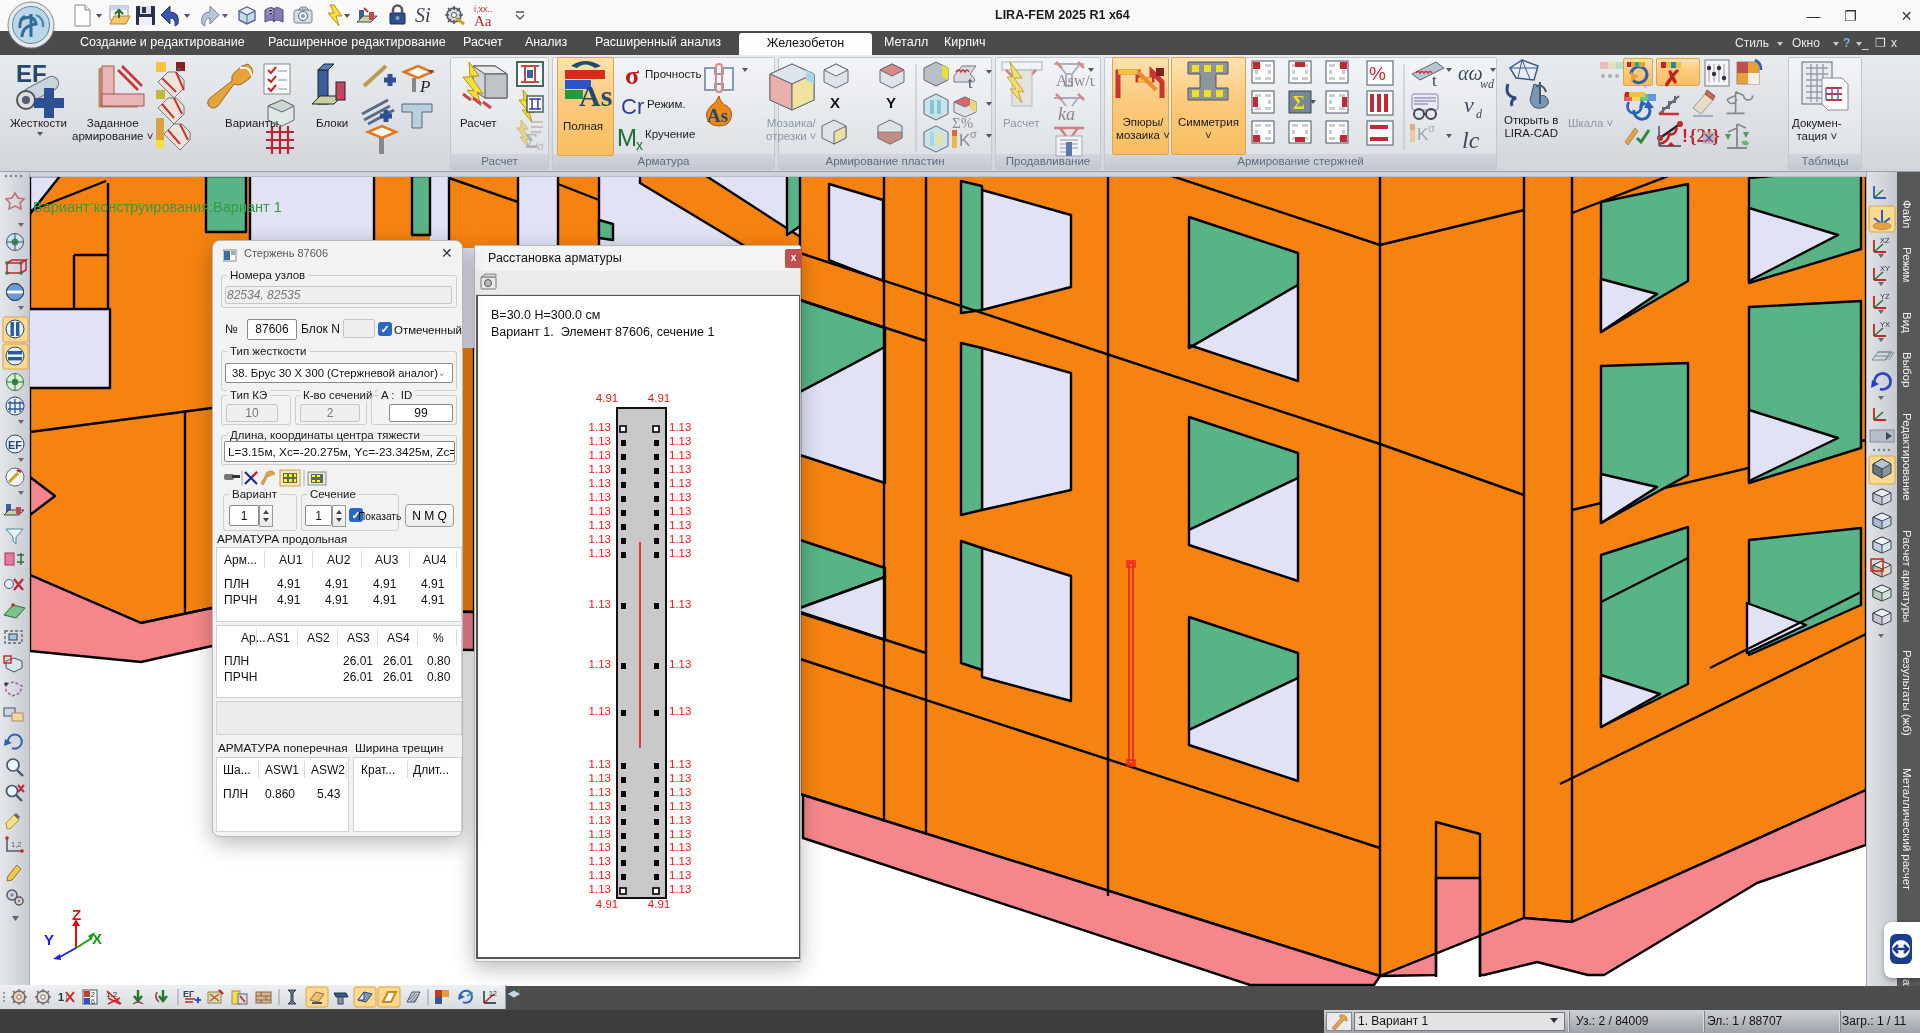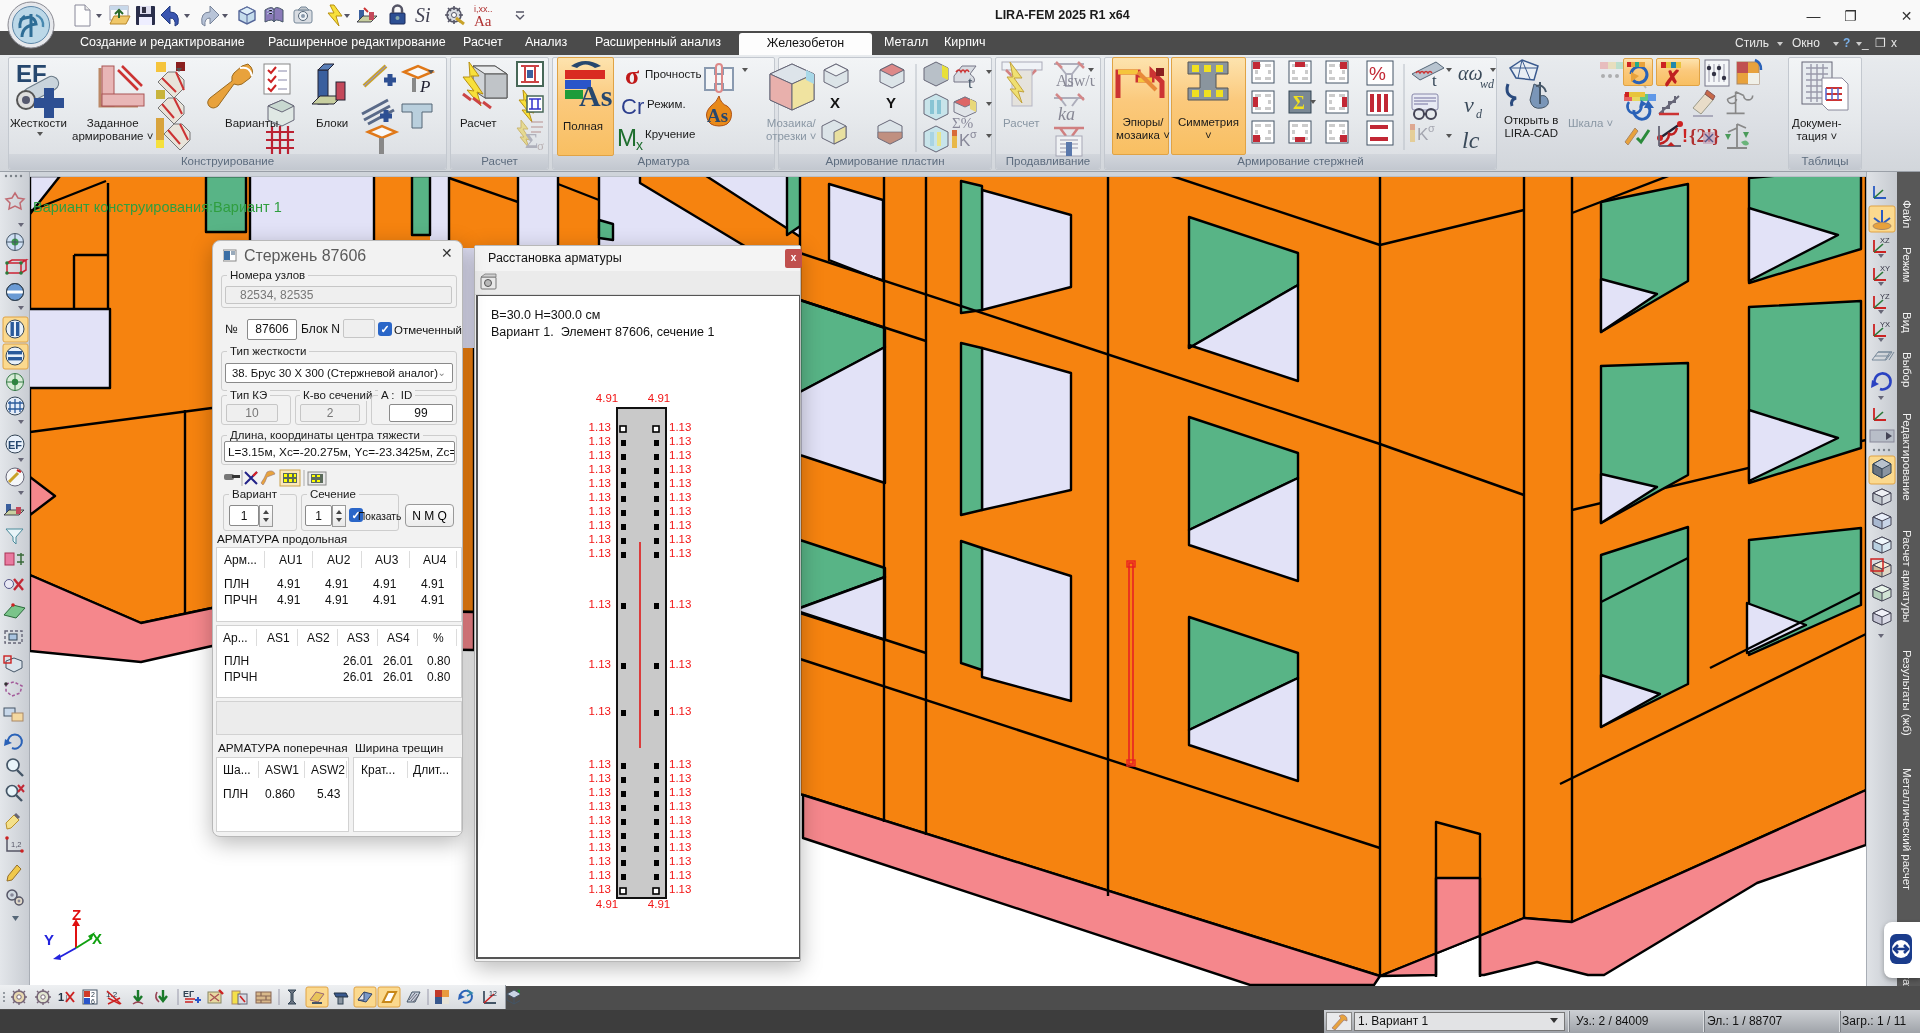--- a/index.html
+++ b/index.html
@@ -85,23 +85,20 @@
 <div class="tbr abs" style="left:1891px;">x</div>
 <svg class="abs" style="left:6px;top:1px" width="52" height="50">
   <circle cx="25" cy="24" r="23" fill="#e6e8ec" stroke="#8a8a92"></circle>
   <circle cx="25" cy="24" r="18.5" fill="#bcd8e8" stroke="#5d87a8"></circle>
   <path d="M14 19 q14 -7 16 4 q-14 2 -14 13 M25 13 v23 M19 15 q-6 4 -5 12" stroke="#2e6d96" stroke-width="3" fill="none"></path>
   <path d="M30 14 q8 3 7 12" stroke="#4888b0" stroke-width="2.4" fill="none"></path>
 </svg>
 
 <div id="ribbon" class="abs"></div>
 <div id="ribbonwrap" class="abs" style="left:0;top:56px;width:1920px;height:115px;">
-<div class="rgroup" style="left:8px;width:439px;">
-      <div class="rglabel">Конструирование</div>
-    </div>
 <div class="rgroup" style="left:450px;width:99px;">
       <div class="rglabel">Расчет</div>
     </div>
 <div class="rgroup" style="left:552px;width:223px;">
       <div class="rglabel">Арматура</div>
     </div>
 <div class="rgroup" style="left:778px;width:214px;">
       <div class="rglabel">Армирование пластин</div>
     </div>
 <div class="rgroup" style="left:995px;width:106px;">
@@ -979,25 +976,25 @@
     <rect x="176" y="592" width="6" height="6" fill="#fff" stroke="#000" stroke-width="1.6"></rect>
   </svg>
 </div>
 
 <div class="dialog" style="left:212px;top:240px;width:251px;height:597px;">
   <svg class="abs" style="left:10px;top:8px" width="14" height="13">
       <rect x="0" y="1" width="13" height="11" fill="#fff" stroke="#888"></rect>
       <rect x="1" y="2" width="6" height="9" fill="#3a6ea5"></rect>
       <rect x="8" y="2" width="4" height="4" fill="#9ab"></rect>
     </svg>
-  <div class="abs" style="left:31px;top:6px;font-size:16px;color:#5a5a5a;">Стержень 87606</div>
+  <div class="abs" style="left:31px;top:6px;font-size:11px;color:#5a5a5a;">Стержень 87606</div>
   <div class="abs" style="left:228px;top:4px;font-size:14px;color:#333;">✕</div>
   <div class="grpbox" style="left:8px;top:34px;width:236px;height:33px;"></div>
   <div class="grplab" style="left:14px;top:28px;">Номера узлов</div>
-  <div class="fldg" style="left:12px;top:45px;width:227px;height:18px;"><span style="margin-left:14px;line-height:17px;display:inline-block;">82534, 82535</span></div>
+  <div class="fldg" style="left:12px;top:45px;width:227px;height:18px;"><span style="margin-left:1px;line-height:17px;display:inline-block;font-style:italic;">82534, 82535</span></div>
   <div class="lbl" style="left:12px;top:81px;">№</div>
   <div class="fld" style="left:34px;top:78px;width:50px;height:21px;text-align:center;line-height:18px;">87606</div>
   <div class="lbl" style="left:88px;top:81px;">Блок N</div>
   <div class="fldg" style="left:130px;top:78px;width:32px;height:19px;"></div>
   <div class="chk" style="left:165px;top:81px;">✓</div>
   <div class="lbl" style="left:181px;top:83px;font-size:11.5px;">Отмеченный</div>
   <div class="grpbox" style="left:8px;top:110px;width:236px;height:40px;"></div>
   <div class="grplab" style="left:14px;top:104px;">Тип жесткости</div>
   <div class="fld" style="left:12px;top:122px;width:228px;height:20px;"><span style="margin-left:6px;font-size:11.3px;line-height:19px;display:inline-block;">38. Брус 30 X 300 (Стержневой аналог)</span><span style="position:absolute;right:6px;top:3px;color:#888;font-size:10px;">⌄</span></div>
   <div class="grpbox" style="left:8px;top:154px;width:70px;height:30px;"></div>
@@ -1072,21 +1069,21 @@
       <div class="tcell" style="left:204px;top:45px;">4.91</div>
   </div>
 
   <div class="tbl" style="left:3px;top:384px;width:246px;height:73px;">
     <div class="tsep" style="left:39px;top:3px;height:17px;"></div>
       <div class="tsep" style="left:80px;top:3px;height:17px;"></div>
       <div class="tsep" style="left:120px;top:3px;height:17px;"></div>
       <div class="tsep" style="left:160px;top:3px;height:17px;"></div>
       <div class="tsep" style="left:200px;top:3px;height:17px;"></div>
       <div class="tsep" style="left:239px;top:3px;height:17px;"></div>
-    <div class="tcell" style="left:6px;top:5px;">Ар...</div>
+    <div class="tcell" style="left:24px;top:5px;">Ар...</div>
       <div class="tcell" style="left:50px;top:5px;">AS1</div>
       <div class="tcell" style="left:90px;top:5px;">AS2</div>
       <div class="tcell" style="left:130px;top:5px;">AS3</div>
       <div class="tcell" style="left:170px;top:5px;">AS4</div>
       <div class="tcell" style="left:216px;top:5px;">%</div>
     <div class="tcell" style="left:7px;top:28px;">ПЛН</div>
       <div class="tcell" style="left:126px;top:28px;">26.01</div>
       <div class="tcell" style="left:166px;top:28px;">26.01</div>
       <div class="tcell" style="left:210px;top:28px;">0.80</div>
     <div class="tcell" style="left:7px;top:44px;">ПРЧН</div>

